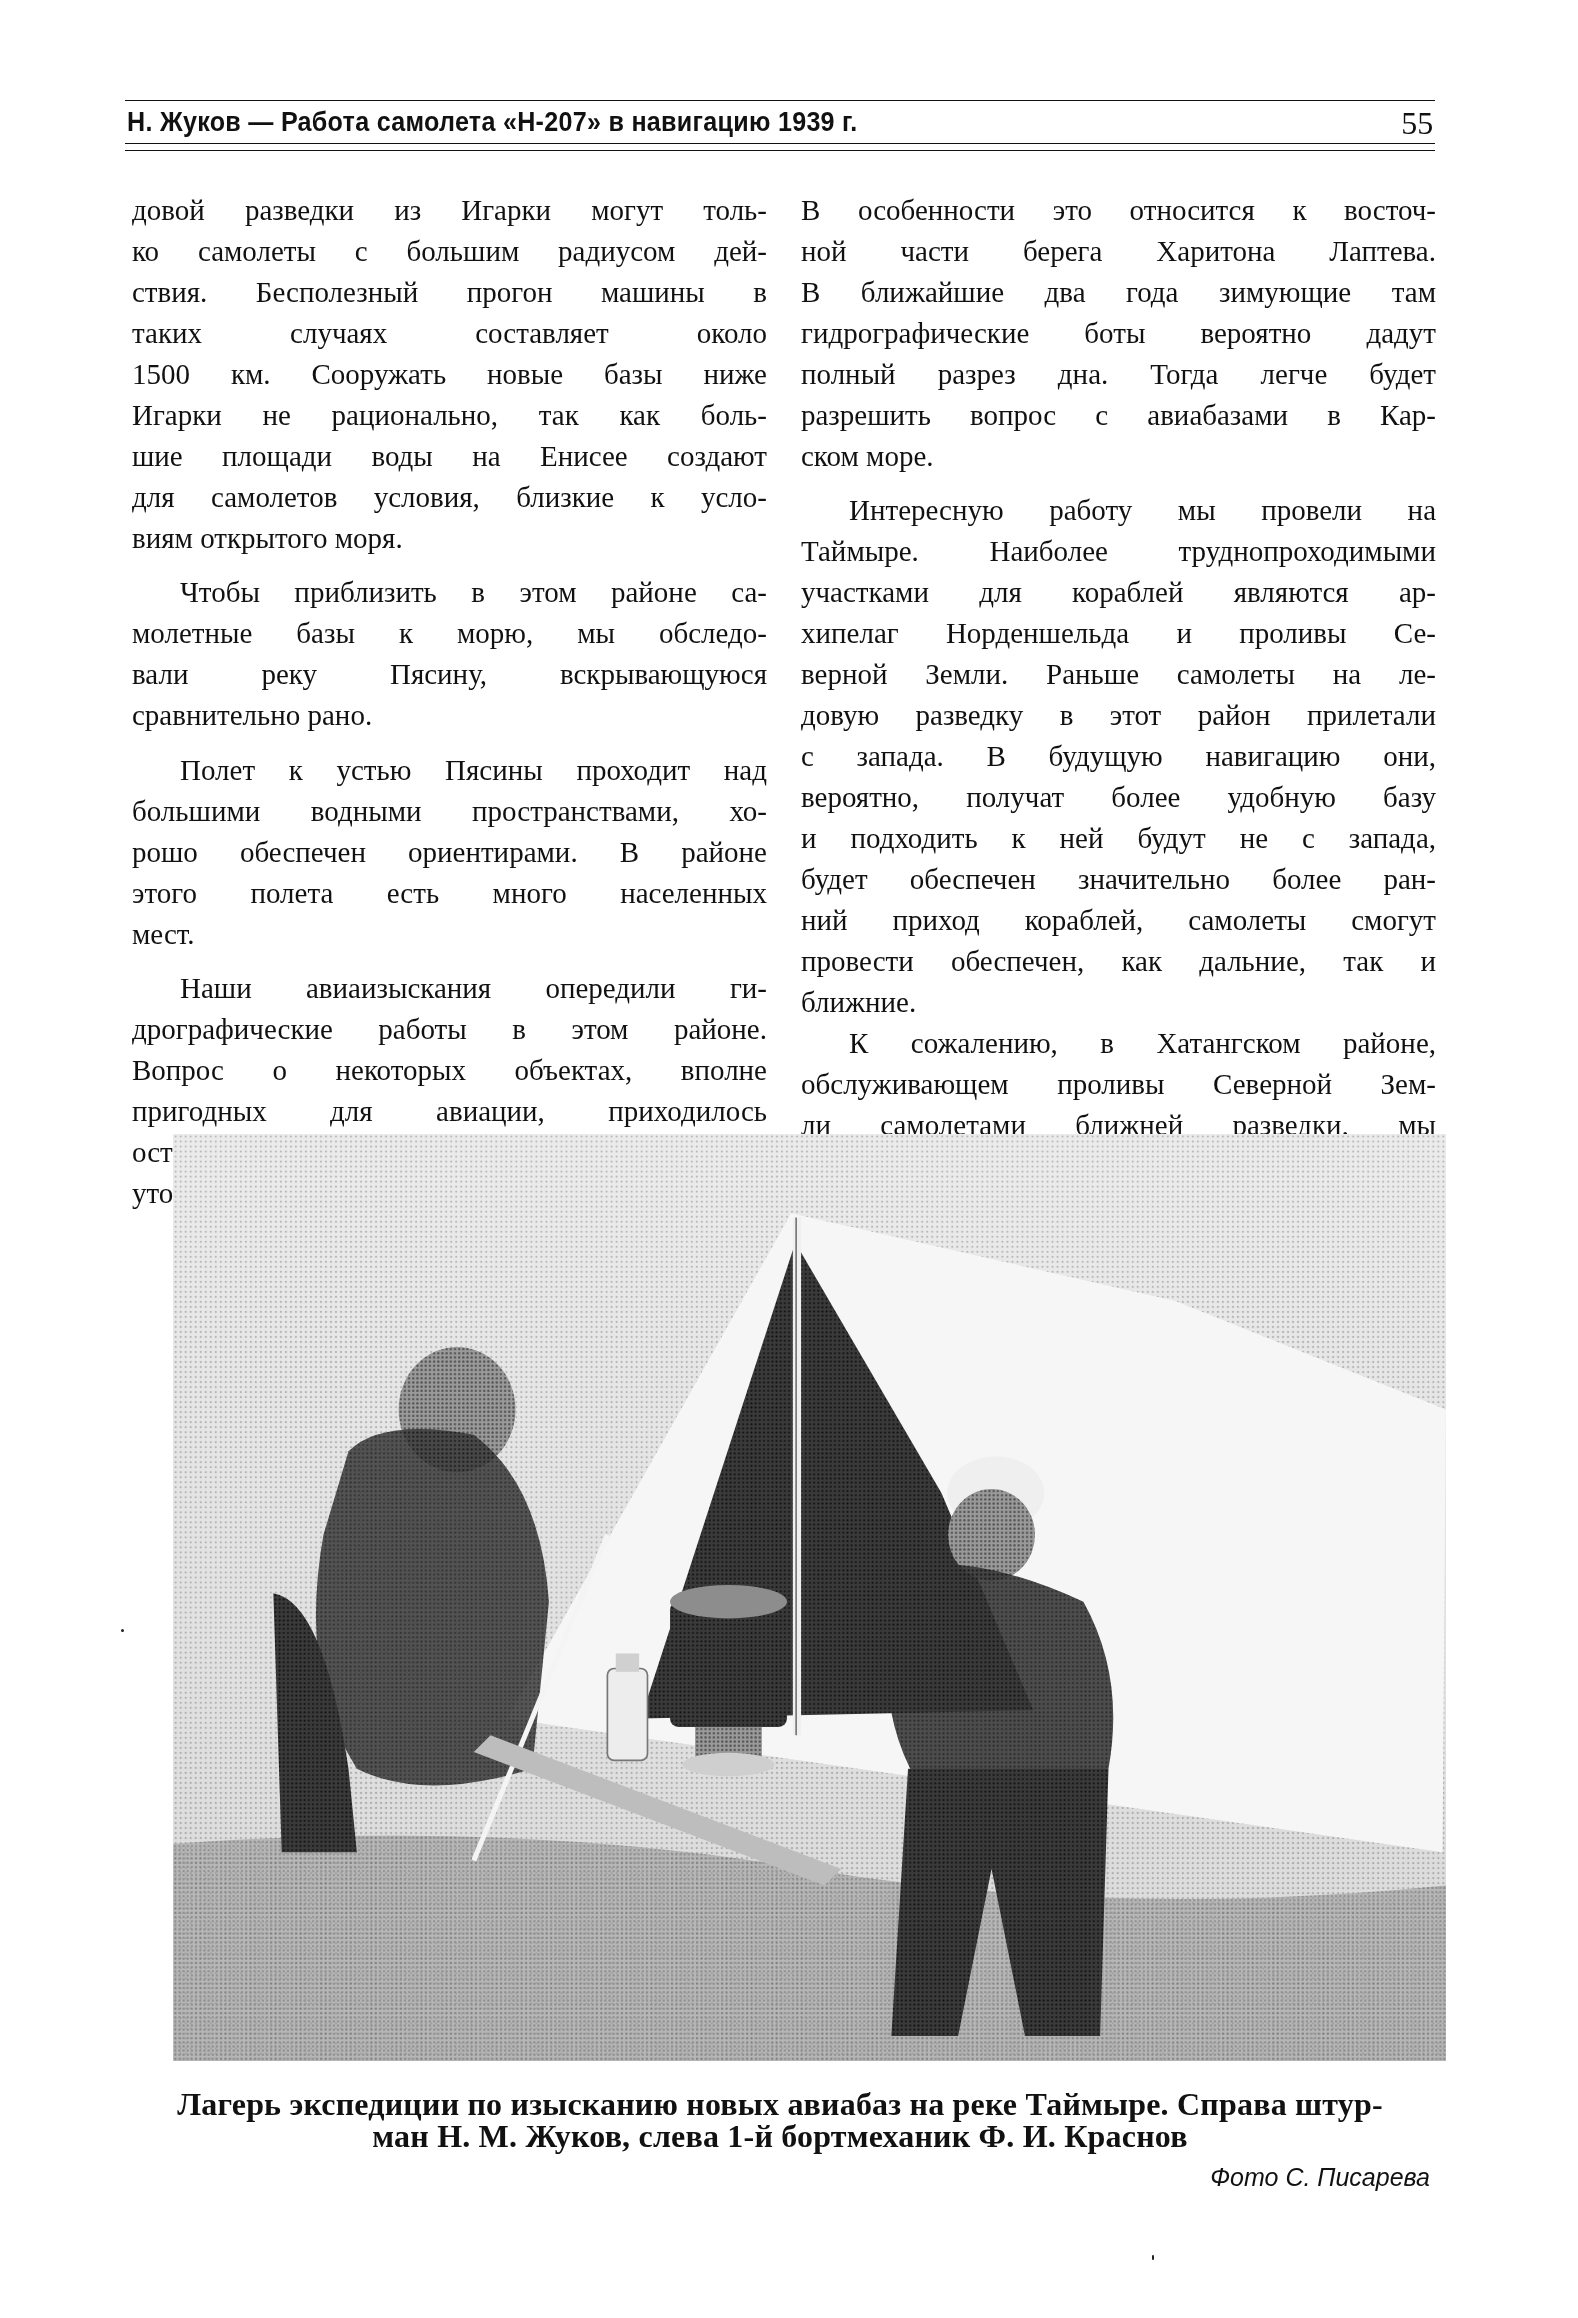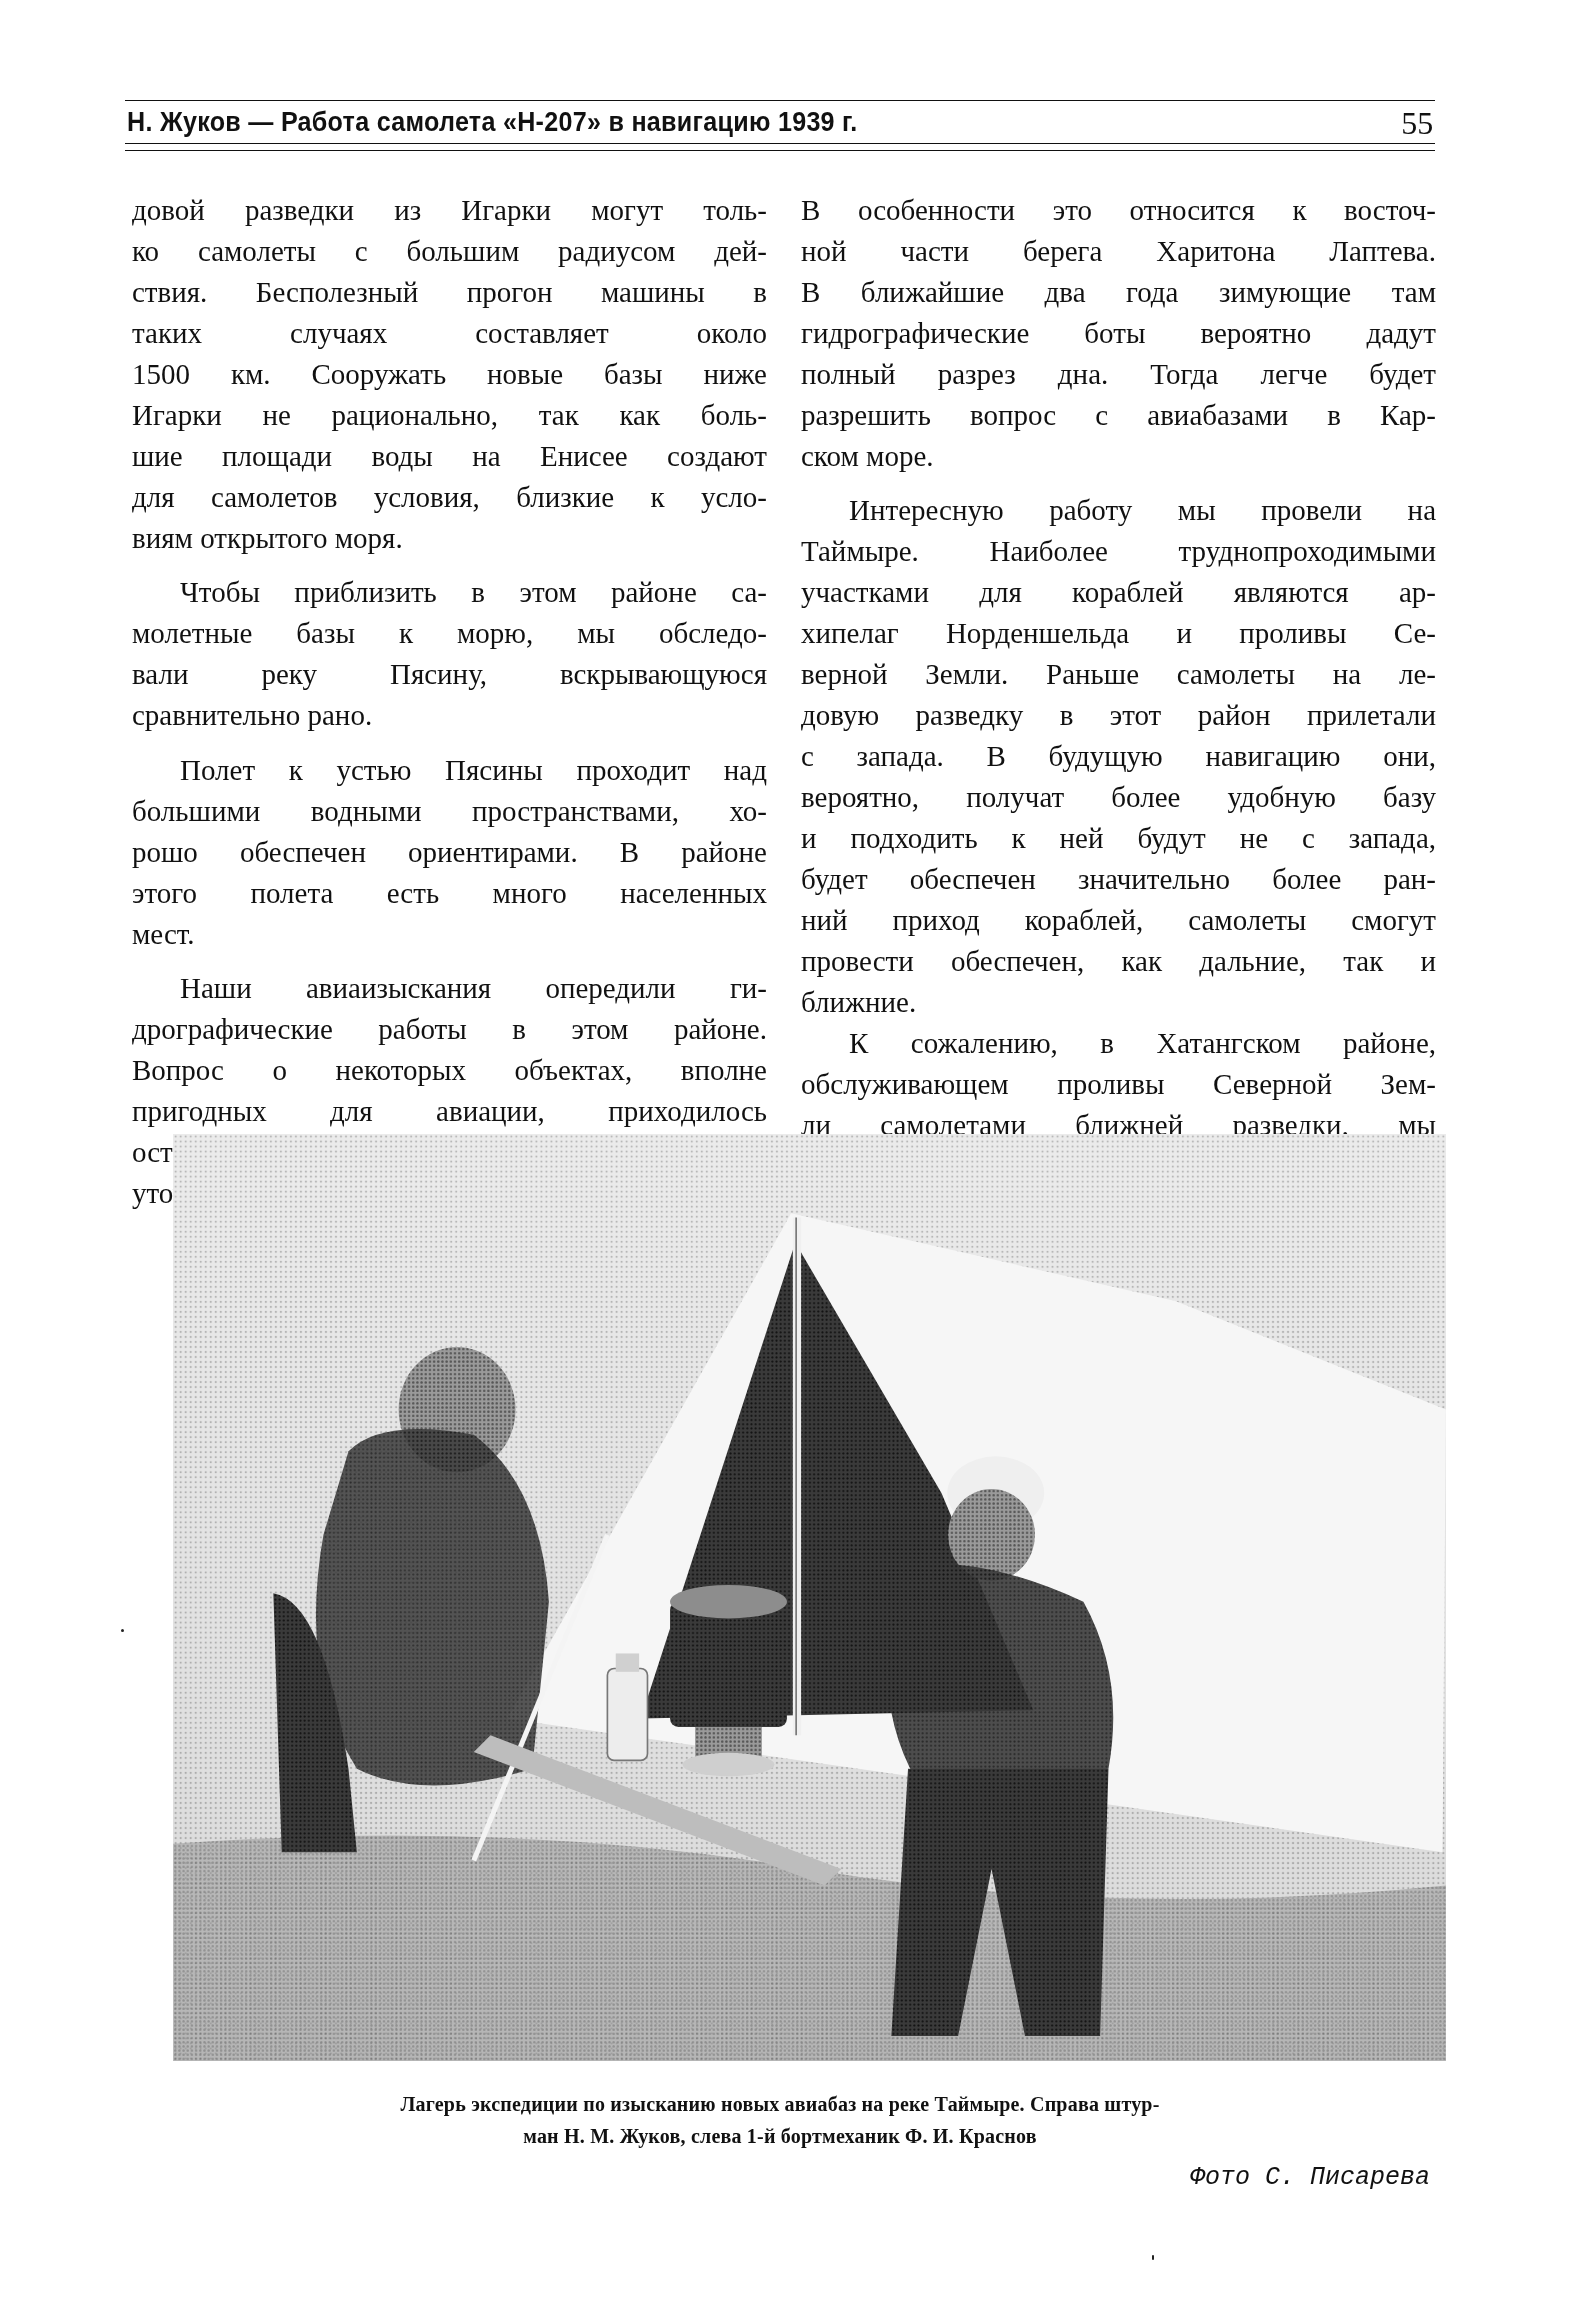--- a/index.html
+++ b/index.html
@@ -21,23 +21,23 @@
     .column p { margin: 0; text-indent: 0; }
     .column p.gap { margin-top: 13.4px; }
     .line { display: block; text-align: justify; text-align-last: justify; white-space: nowrap; overflow: hidden; }
     .line.last { text-align-last: left; }
 
     
     .photo { position: absolute; left: 165px; top: 1134px; width: 1273px; height: 927px; background: #d9d9d9; overflow: hidden; }
     .photo svg { display: block; }
 
     
-    .caption { position: absolute; left: 117px; top: 2088px; width: 1310px; font-family: "Liberation Serif", serif; font-weight: bold; font-size: 20px; line-height: 32px; text-align: center; letter-spacing: 0.2px; }
+    .caption { position: absolute; left: 117px; top: 2088px; width: 1310px; font-family: "Liberation Serif", serif; font-weight: bold; font-size: 32px; line-height: 32px; text-align: center; letter-spacing: 0.2px; }
     .caption .cap-line { display: block; }
-    .credit { position: absolute; right: 157px; top: 2163px; font-family: Liberation Mono, monospace; font-style: italic; font-size: 25px; }
+    .credit { position: absolute; right: 157px; top: 2163px; font-family: Liberation Sans, sans-serif; font-style: italic; font-size: 25px; }
     .stray-mark { position: absolute; width: 3.3px; height: 3.3px; background: #222; border-radius: 1.7px; }
   </style>
 </head>
 <body>
 
 <div class="page">
 
   <div class="running-header">
     <div class="rule-top"></div>
     <div class="header-title">Н. Жуков — Работа самолета «Н-207» в навигацию 1939 г.</div>

